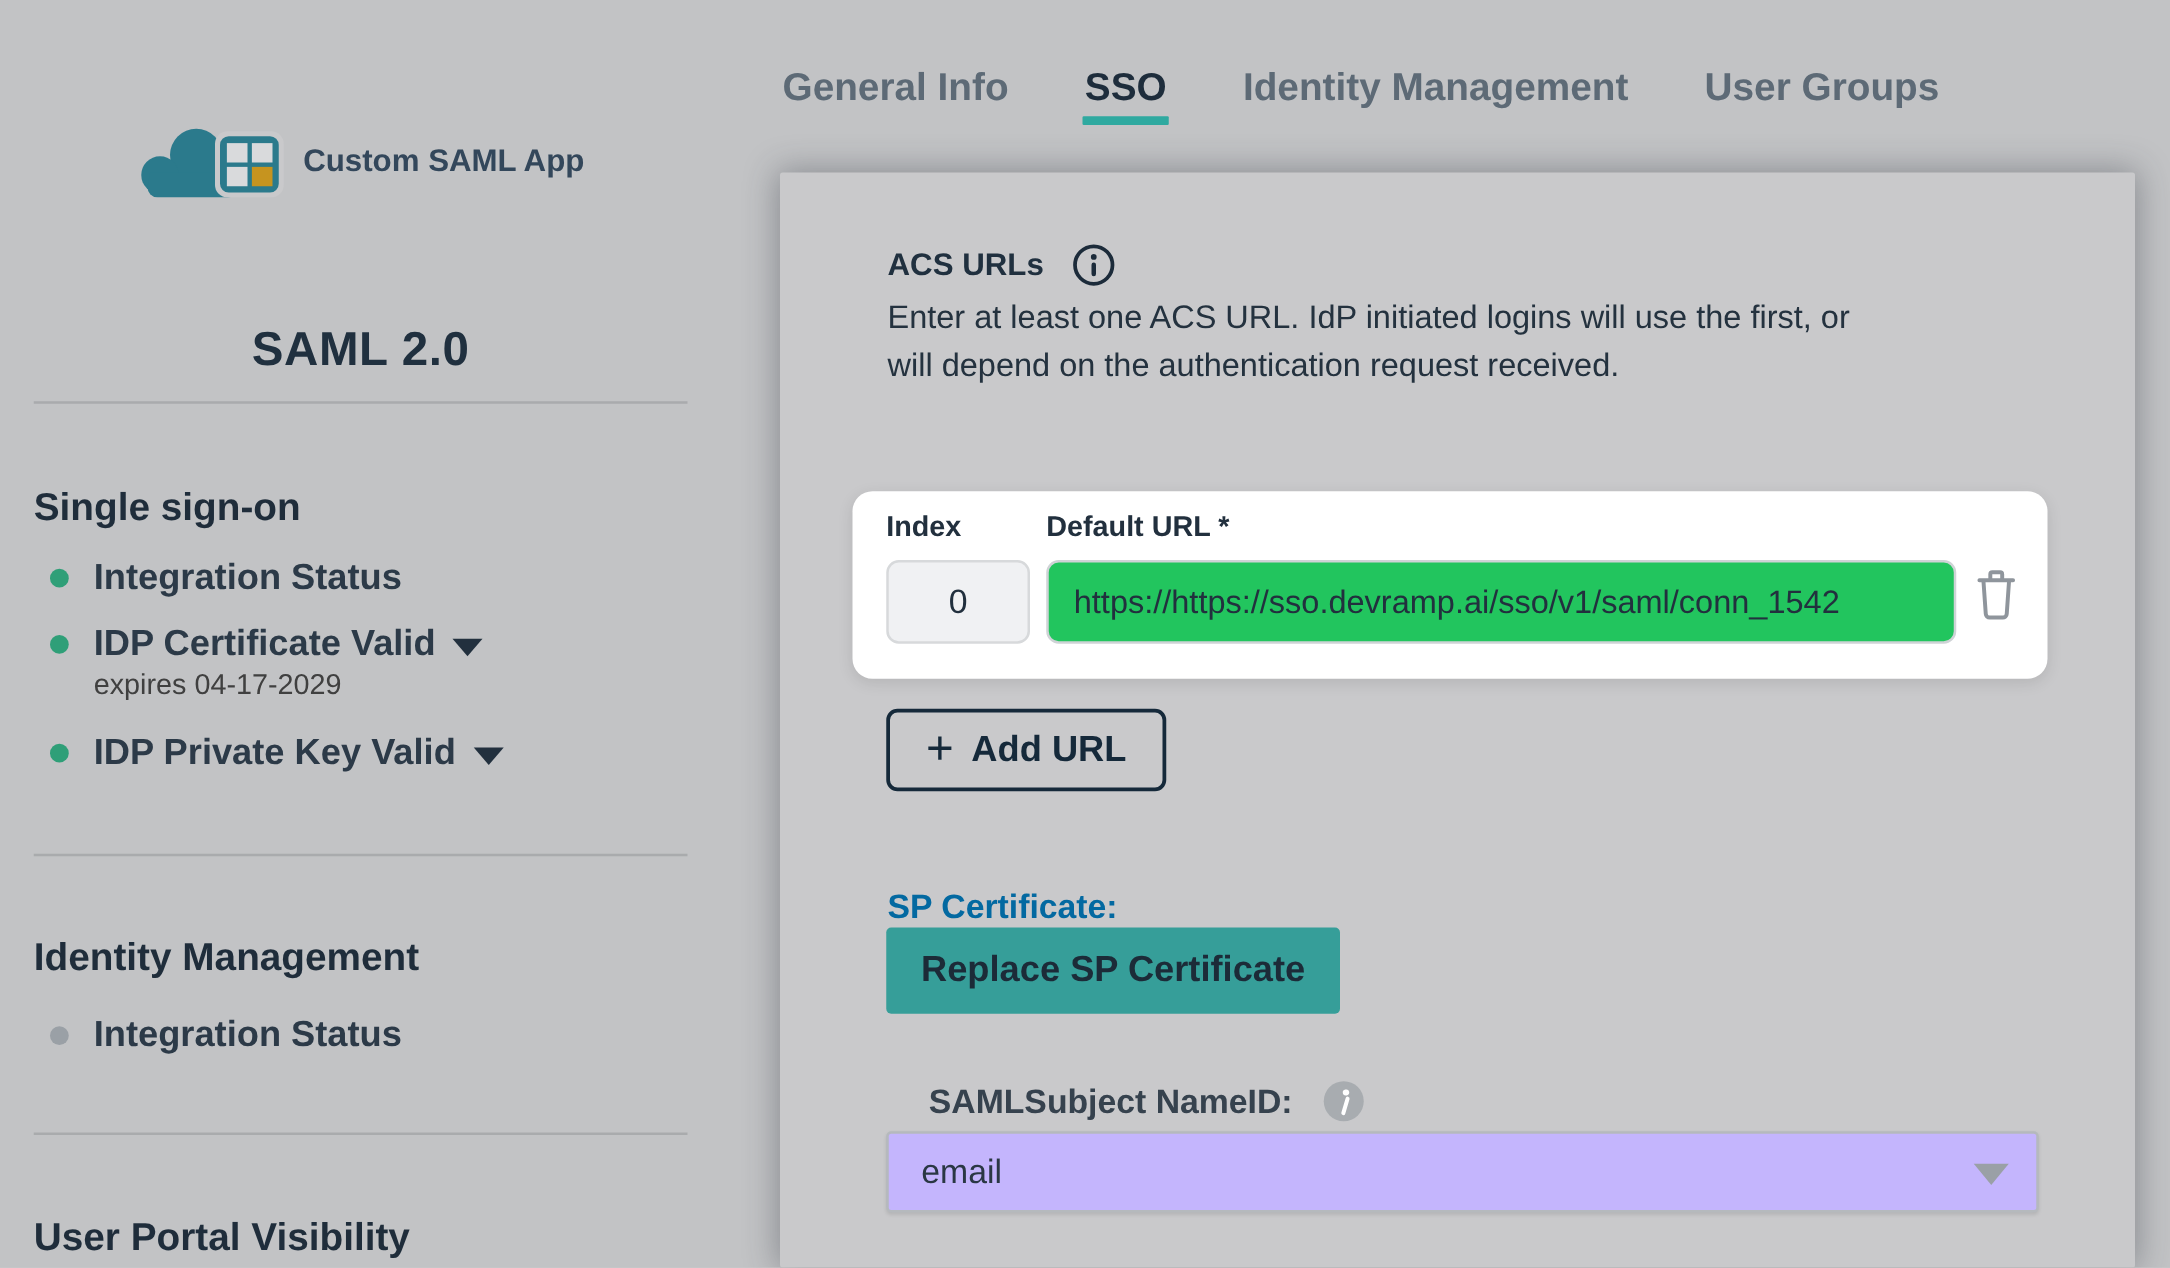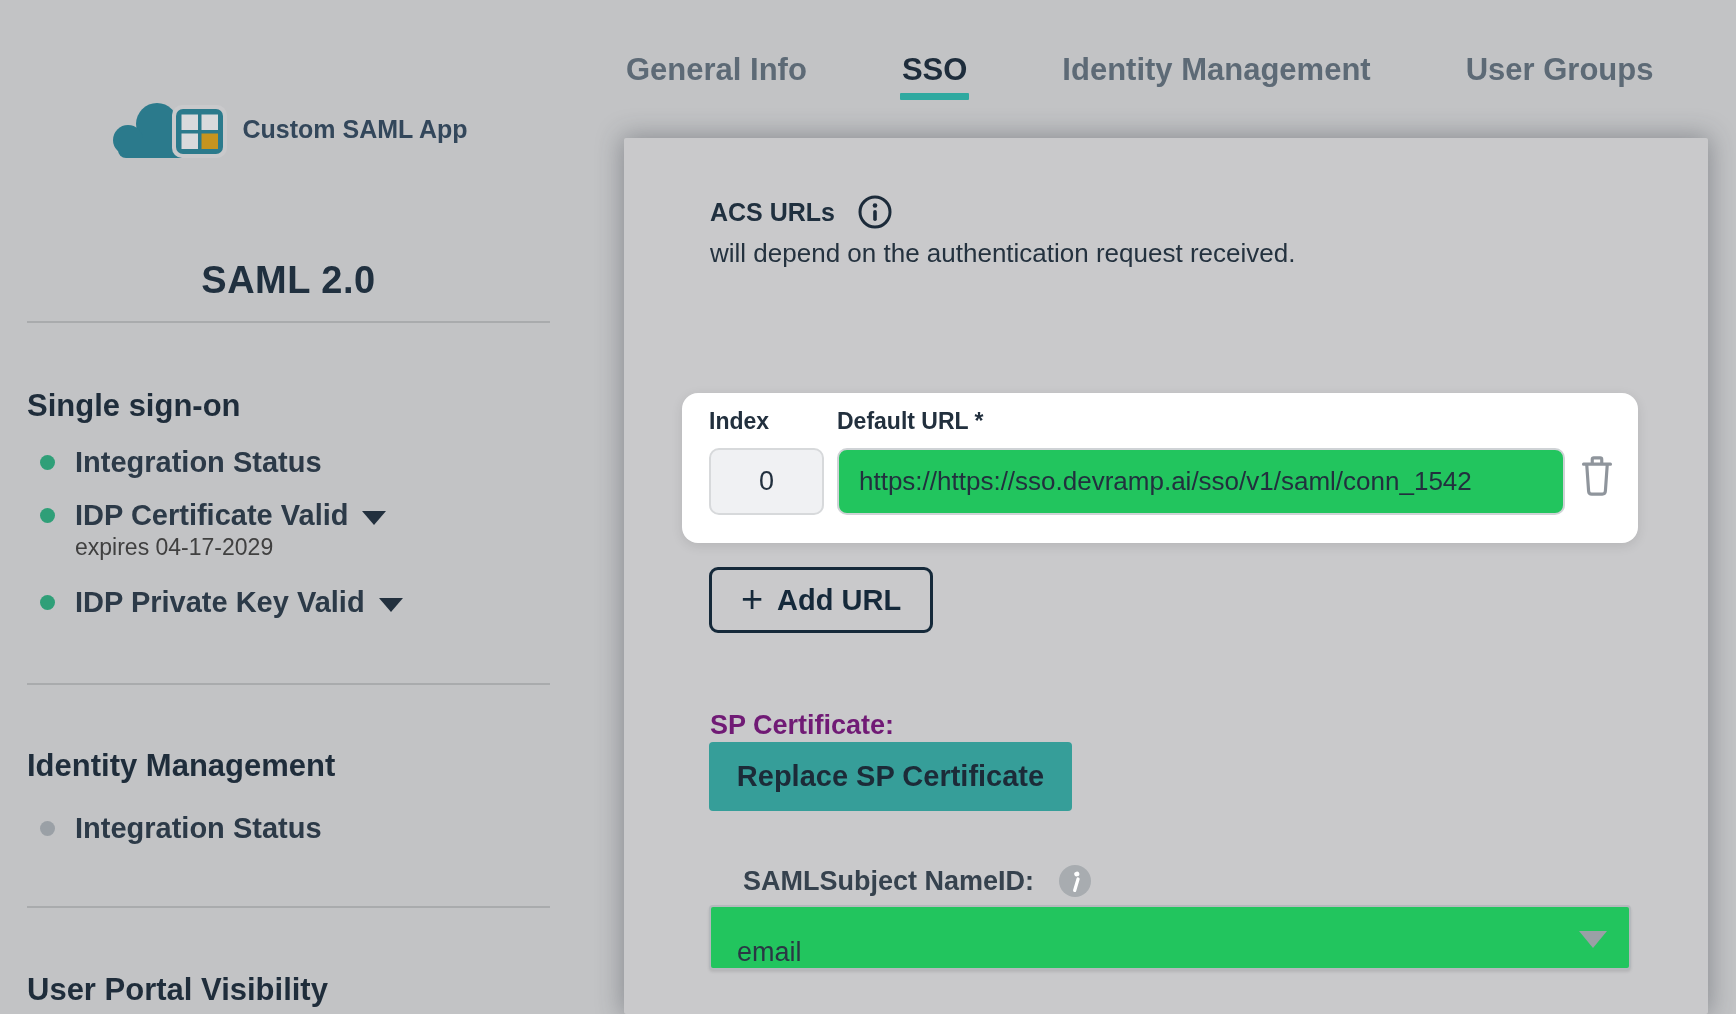--- a/index.html
+++ b/index.html
@@ -4,21 +4,21 @@
 <style>
   html,body{margin:0;padding:0;}
   body{
     width:1736px;height:1014px;position:relative;overflow:hidden;
     background:#c2c3c5;
     font-family:"Liberation Sans","DejaVu Sans",sans-serif;
     color:#22303e;
     -webkit-font-smoothing:antialiased;
   }
   
-  .tabs{position:absolute;left:626px;top:52px;display:flex;gap:95px;align-items:flex-start;}
+  .tabs{position:absolute;left:626px;top:52px;display:flex;gap:61px;align-items:flex-start;}
   .tab{
     font-size:31px;font-weight:700;color:#5d6a76;line-height:36px;
     position:relative;white-space:nowrap;cursor:pointer;
   }
   .tab--active{color:#1e2d3c;}
   .tab--active .tab-underline{
     position:absolute;left:-2px;right:-2px;bottom:-12px;height:7px;
     background:#2fa9a0;border-radius:1px;
   }
   
@@ -71,33 +71,33 @@
   }
   .trash-btn{position:absolute;left:896px;top:60px;width:38px;height:46px;background:none;border:none;padding:0;cursor:pointer;}
   .add-url-btn{
     position:absolute;left:85px;top:429px;width:224px;height:66px;box-sizing:border-box;
     background:transparent;border:3px solid #15293a;border-radius:9px;cursor:pointer;
     display:flex;align-items:center;justify-content:center;gap:14px;
     font-family:inherit;color:#15293a;
   }
   .add-url-plus{font-size:38px;font-weight:400;line-height:30px;margin-top:-3px;}
   .add-url-label{font-size:29px;font-weight:700;}
-  .sp-label{position:absolute;left:86px;top:572px;font-size:27px;font-weight:700;color:#701a75;white-space:nowrap;}
+  .sp-label{position:absolute;left:86px;top:572px;font-size:27px;font-weight:700;color:#0369a1;white-space:nowrap;}
   .replace-btn{
     position:absolute;left:85px;top:604px;width:363px;height:69px;box-sizing:border-box;
     background:#369e99;border:none;border-radius:4px;cursor:pointer;
     font-family:inherit;font-size:29px;font-weight:700;color:#1c2b38;
   }
   .nameid-row{position:absolute;left:86px;top:726px;display:flex;align-items:center;gap:24px;margin-left:33px;}
   .nameid-label{font-size:27px;font-weight:700;color:#36424e;white-space:nowrap;}
   .info-filled{width:34px;height:34px;display:block;}
   .nameid-select{
     position:absolute;left:85px;top:767px;width:922px;height:65px;box-sizing:border-box;
-    border:2px solid #b5b9bd;border-radius:4px;background:#22c55e;cursor:pointer;
-    display:flex;align-items:flex-end;box-shadow:0 2px 3px rgba(0,0,0,.10);
+    border:2px solid #b5b9bd;border-radius:4px;background:#c4b5fd;cursor:pointer;
+    display:flex;align-items:center;box-shadow:0 2px 3px rgba(0,0,0,.10);
   }
   .nameid-value{margin-left:26px;font-size:27px;color:#2a3744;}
   .select-caret{position:absolute;right:22px;top:24px;width:0;height:0;
     border-left:14px solid transparent;border-right:14px solid transparent;border-top:17px solid #9aa0a6;}
 </style>
 </head>
 <body>
 
 <nav class="tabs">
   <div class="tab">
@@ -177,20 +177,21 @@
   <div class="acs-header">
     <span class="acs-label">ACS URLs</span>
     <svg class="info-outline" viewBox="0 0 36 36">
       <circle cx="18" cy="18" r="15" fill="none" stroke="#1c2b3a" stroke-width="3"></circle>
       <circle cx="18" cy="11.5" r="2.3" fill="#1c2b3a"></circle>
       <rect x="16.2" y="16" width="3.6" height="11" rx="1.8" fill="#1c2b3a"></rect>
     </svg>
   </div>
 
   <div class="acs-desc">
+    <span>Enter at least one ACS URL. IdP initiated logins will use the first, or</span>
     <span>will depend on the authentication request received.</span>
   </div>
 
   <section class="acs-card">
     <span class="field-label field-label--index">Index</span>
     <span class="field-label field-label--url">Default URL *</span>
     <input class="acs-index-input" type="text" value="0" style="">
     <input class="acs-url-input" type="text" value="https://https://sso.devramp.ai/sso/v1/saml/conn_1542" style="">
     <button class="trash-btn">
       <svg viewBox="0 0 24 28" width="38" height="46">

